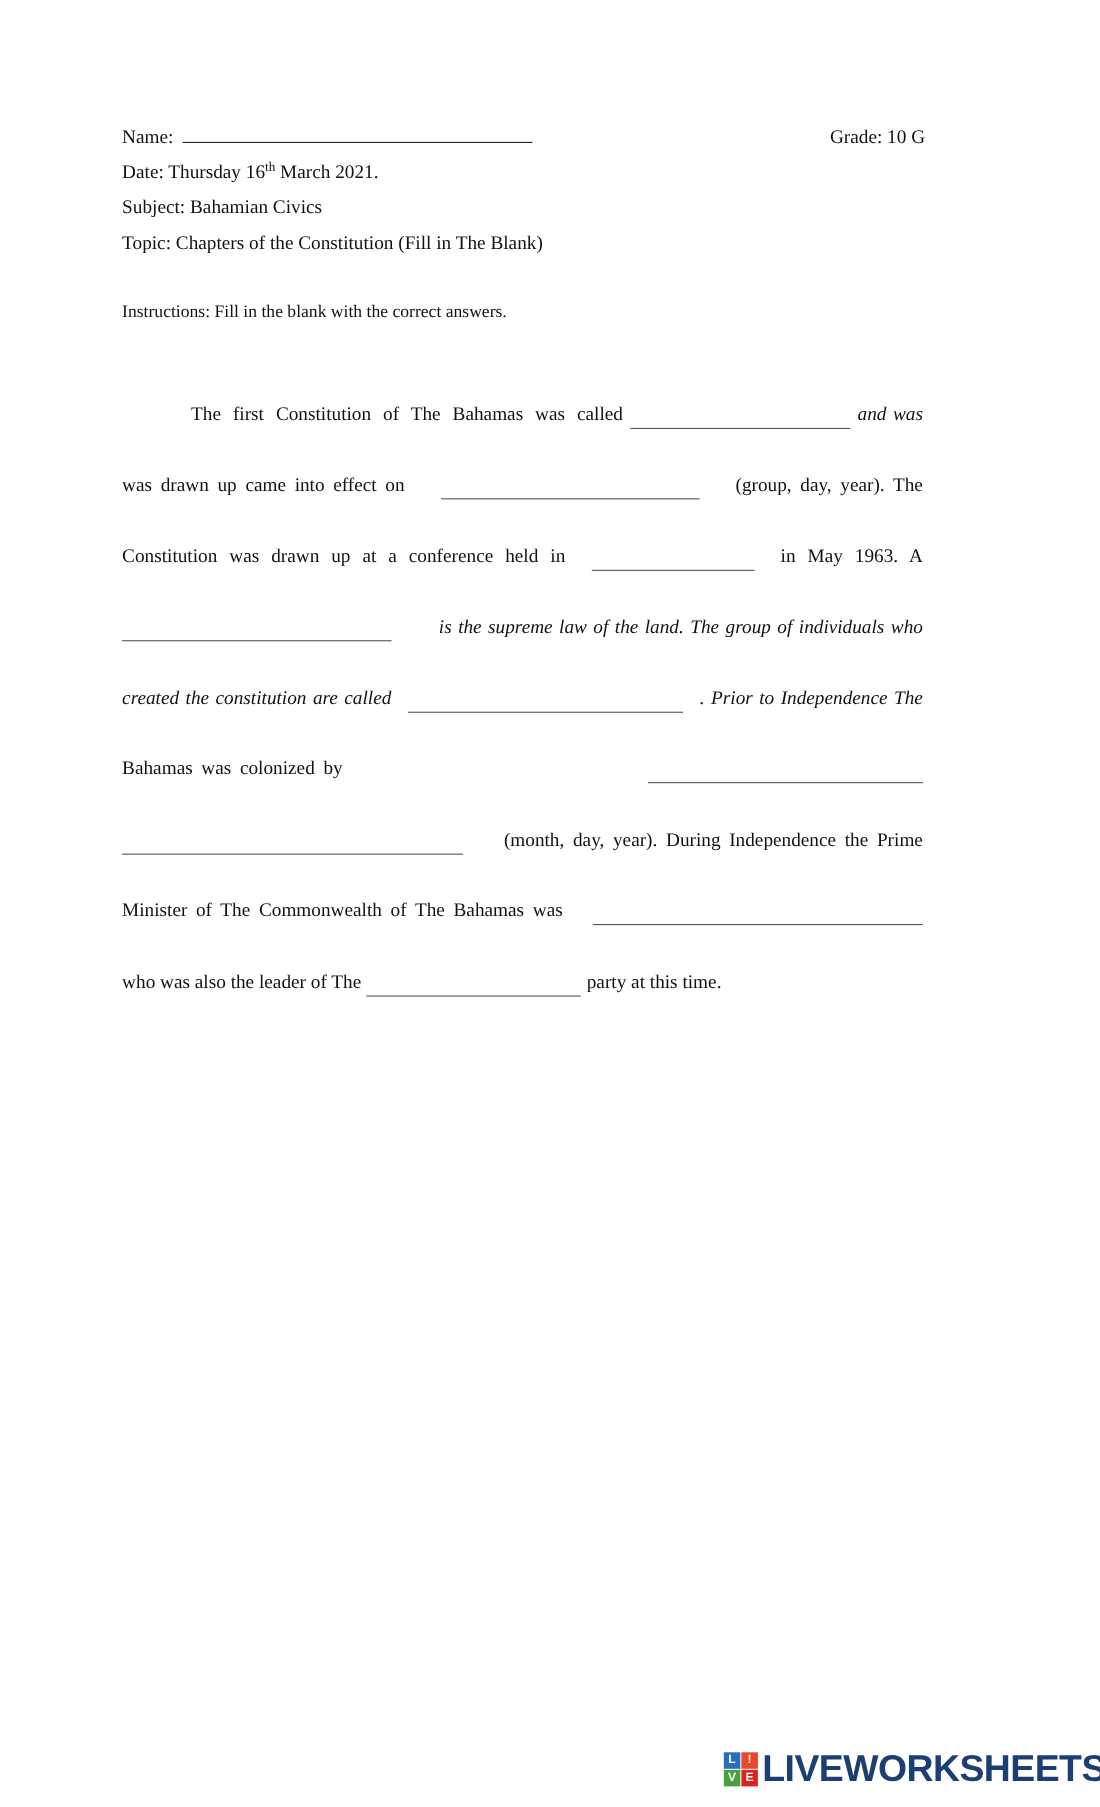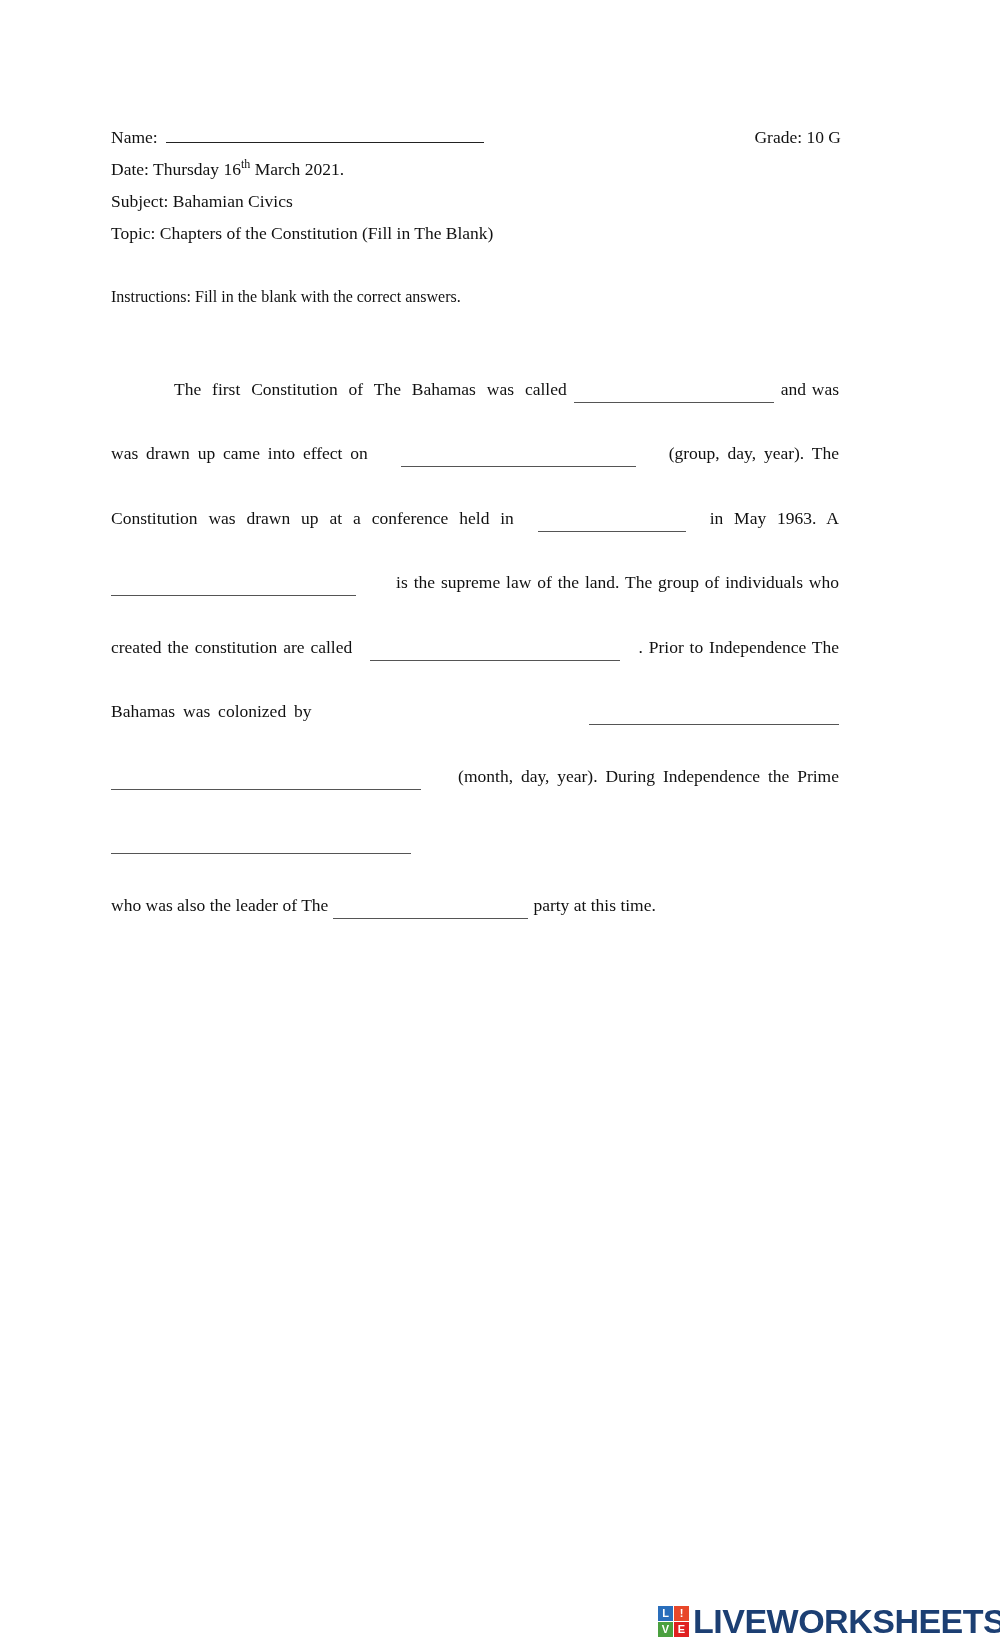--- a/index.html
+++ b/index.html
@@ -16,21 +16,20 @@
     position: relative;
     overflow: hidden;
   }
 
   .page {
     position: relative;
     width: 1000px;
     height: 1305px;
     box-sizing: border-box;
     padding: 0;
-    margin-top: 13px;
   }
 
   
   .header {
     position: absolute;
     left: 111px;
     top: 108px;
     width: 730px;
   }
   .header-row {
@@ -119,21 +118,21 @@
   .b-148 { width: 148px; }
   .b-250 { width: 250px; }
   .b-300 { width: 300px; }
   .b-310 { width: 310px; }
   .b-195 { width: 195px; }
   strong.official { font-weight: bold; }
 
   
   .ws-wide { word-spacing: 6.5px; }
   .ws-mid  { word-spacing: 3.5px; }
-  .ws-sm   { word-spacing: 1.5px; }
+  .ws-sm   { word-spacing: 1.5px; font-style: italic; }
   .ws-none { word-spacing: 0px; }
 
   
   .lw-logo {
     position: absolute;
     left: 658px;
     top: 1588px;
     display: flex;
     align-items: center;
     height: 40px;
@@ -228,20 +227,21 @@
       <span class="seg ws-mid">Bahamas was colonized by</span>
       <span class="blank b-250"></span>
     </div>
 
     <div class="bline justify">
       <span class="blank b-310"></span>
       <span class="seg ws-mid">(month, day, year). During Independence the Prime</span>
     </div>
 
     <div class="bline justify">
+      <span class="seg ws-mid">Minister of The Commonwealth of The Bahamas was</span>
       <span class="blank b-300"></span>
     </div>
 
     <div class="bline justify nostretch">
       <span class="seg ws-none">who was also the leader of The</span>
       <span class="sp"></span>
       <span class="blank b-195"></span>
       <span class="sp"></span>
       <span class="seg ws-none">party at this time.</span>
     </div>

